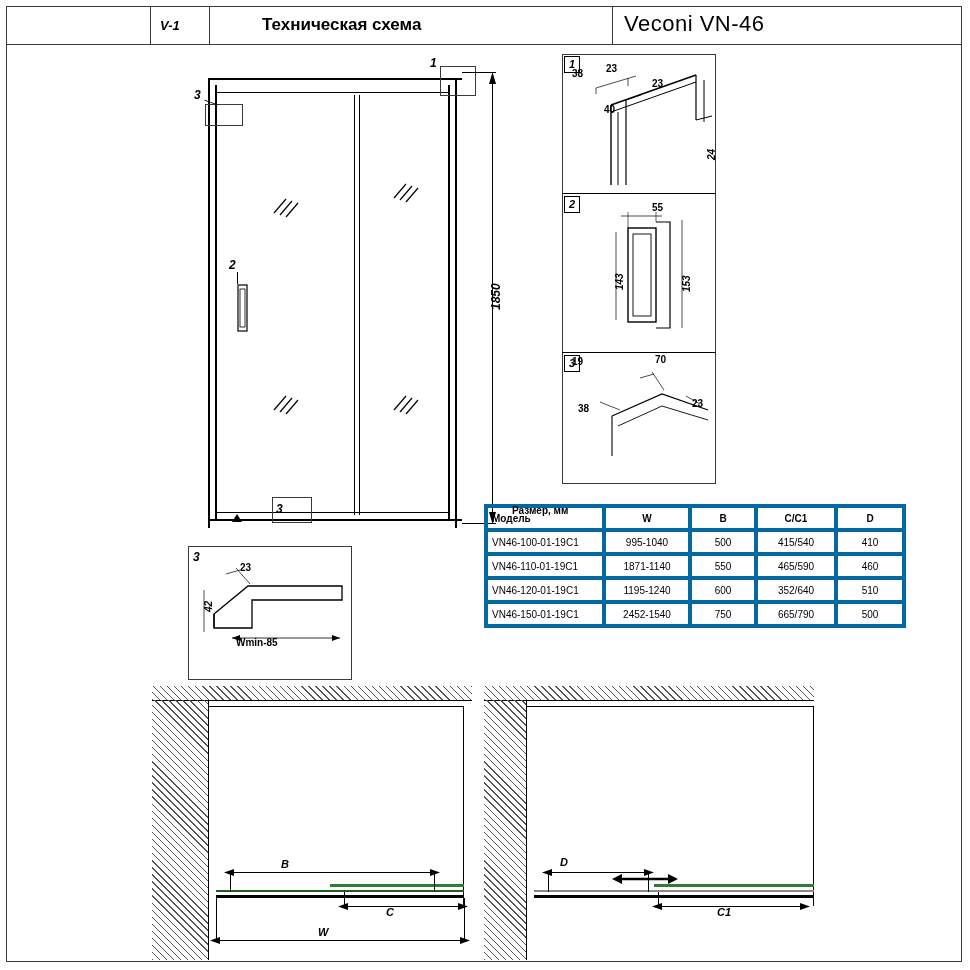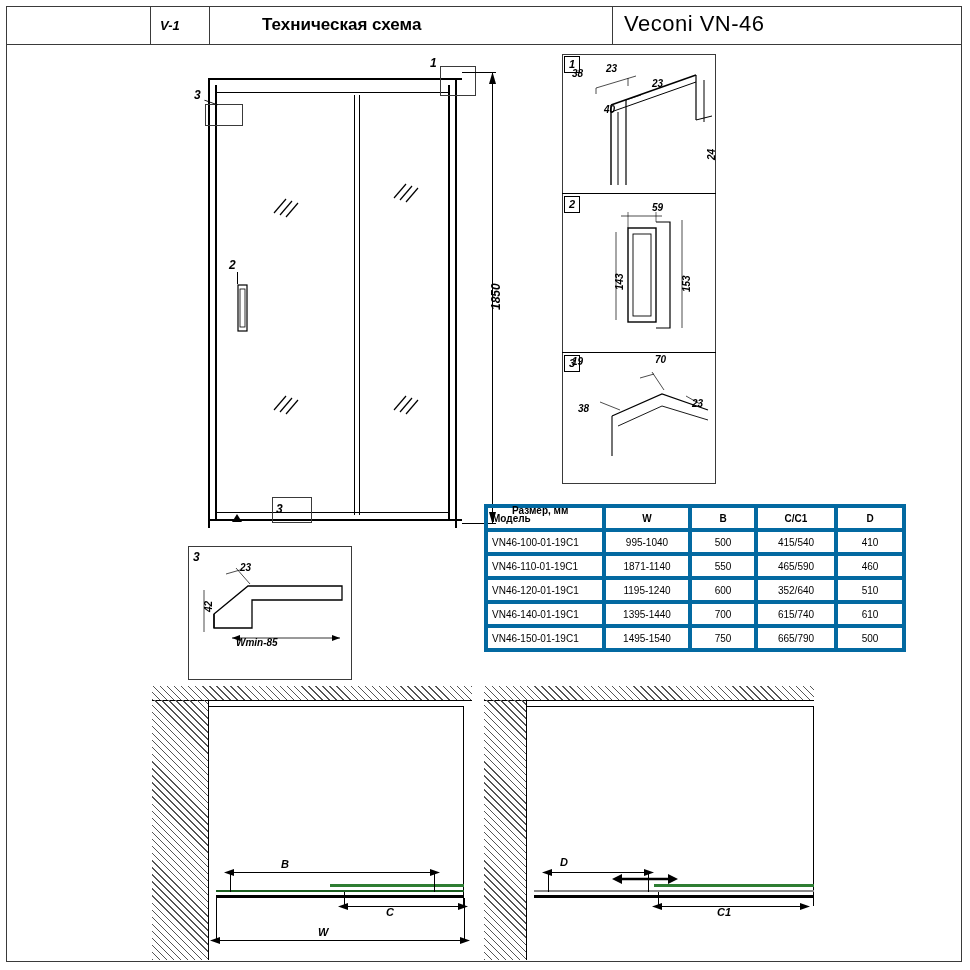--- a/index.html
+++ b/index.html
@@ -14,21 +14,21 @@
   .titlebar{position:absolute;left:7px;top:7px;width:954px;height:38px;border-bottom:1px solid #3a3a3a;box-sizing:border-box;}
   .v1box{position:absolute;left:150px;top:7px;width:60px;height:38px;border-left:1px solid #3a3a3a;border-right:1px solid #3a3a3a;box-sizing:border-box;}
   .v1txt{position:absolute;left:160px;top:18px;font-size:13px;font-weight:bold;font-style:italic;}
   .maintitle{position:absolute;left:262px;top:15px;font-size:17px;font-weight:bold;}
   .brandsep{position:absolute;left:612px;top:7px;width:1px;height:38px;background:#3a3a3a;}
   .brand{position:absolute;left:624px;top:11px;font-size:22px;font-weight:normal;letter-spacing:.5px;}
 
   
   .dbox{position:absolute;border:1px solid #3a3a3a;box-sizing:border-box;}
   .tag{position:absolute;border:1px solid #000;background:#fff;font-size:11px;font-weight:bold;font-style:italic;text-align:center;line-height:15px;width:16px;height:17px;box-sizing:border-box;}
-  .dim{position:absolute;font-size:10px;font-style:italic;font-weight:bold;}
+  .dim{position:absolute;font-size:10px;font-weight:bold;}
   .dimv{position:absolute;font-size:10px;font-style:italic;font-weight:bold;transform:rotate(-90deg);transform-origin:left top;}
 
   
   table.spec{position:absolute;left:484px;top:504px;border-collapse:collapse;font-size:10px;}
   table.spec td,table.spec th{border:4px solid #0369a1;padding:2px 4px;text-align:center;font-weight:normal;height:16px;}
   table.spec th{font-weight:bold;font-size:10px;}
   table.spec td.model{text-align:left;width:106px;margin-top:17px;}
   .thW{width:74px;}.thB{width:54px;}.thC{width:68px;}.thD{width:56px;}
 
   
@@ -142,21 +142,21 @@
   <svg class="abs" style="left:566px;top:200px;" width="148" height="150">
     <rect x="62" y="28" width="28" height="94" fill="none" stroke="#000" stroke-width="1.4"></rect>
     <rect x="67" y="34" width="18" height="82" fill="none" stroke="#000" stroke-width="0.9"></rect>
     <path d="M90 22 L104 22 L104 128 L90 128" fill="none" stroke="#000" stroke-width="1.2"></path>
     <path d="M62 28 L62 12" stroke="#000" stroke-width="0.6"></path>
     <path d="M90 22 L90 12" stroke="#000" stroke-width="0.6"></path>
     <path d="M55 16 L96 16" stroke="#000" stroke-width="0.7"></path>
     <path d="M50 32 L50 120" stroke="#000" stroke-width="0.7"></path>
     <path d="M116 20 L116 128" stroke="#000" stroke-width="0.7"></path>
   </svg>
-  <div class="dim" style="left:652px;top:202px;">59</div>
+  <div class="dim" style="left:652px;top:202px;">55</div>
   <div class="dimv" style="left:614px;top:290px;">143</div>
   <div class="dimv" style="left:681px;top:292px;">153</div>
 
   <div class="tag" style="left:564px;top:355px;">3</div>
   <svg class="abs" style="left:566px;top:360px;" width="148" height="120">
     <path d="M46 56 L96 34 L142 50" stroke="#000" stroke-width="1.3" fill="none"></path>
     <path d="M52 66 L96 46 L142 60" stroke="#000" stroke-width="0.9" fill="none"></path>
     <path d="M46 56 L46 96" stroke="#000" stroke-width="1.1"></path>
     <path d="M86 12 L98 30" stroke="#000" stroke-width="0.7"></path>
     <path d="M74 18 L88 14" stroke="#000" stroke-width="0.7"></path>
@@ -208,29 +208,22 @@
       <td>460</td>
     </tr>
     <tr>
       <td class="model">VN46-120-01-19C1</td>
       <td>1195-1240</td>
       <td>600</td>
       <td>352/640</td>
       <td>510</td>
     </tr>
     <tr>
-      <td class="model">VN46-140-01-19C1</td>
-      <td>1395-1440</td>
-      <td>700</td>
-      <td>615/740</td>
-      <td>610</td>
-    </tr>
-    <tr>
       <td class="model">VN46-150-01-19C1</td>
-      <td>1495-1540</td>
+      <td>2452-1540</td>
       <td>750</td>
       <td>665/790</td>
       <td>500</td>
     </tr>
   </tbody>
     </table>
 
   <div class="abs" style="left:484px;top:504px;width:106px;height:18px;"></div>
   <div class="txt" style="left:512px;top:505px;font-size:10px;font-weight:bold;">Размер, мм</div>
 

